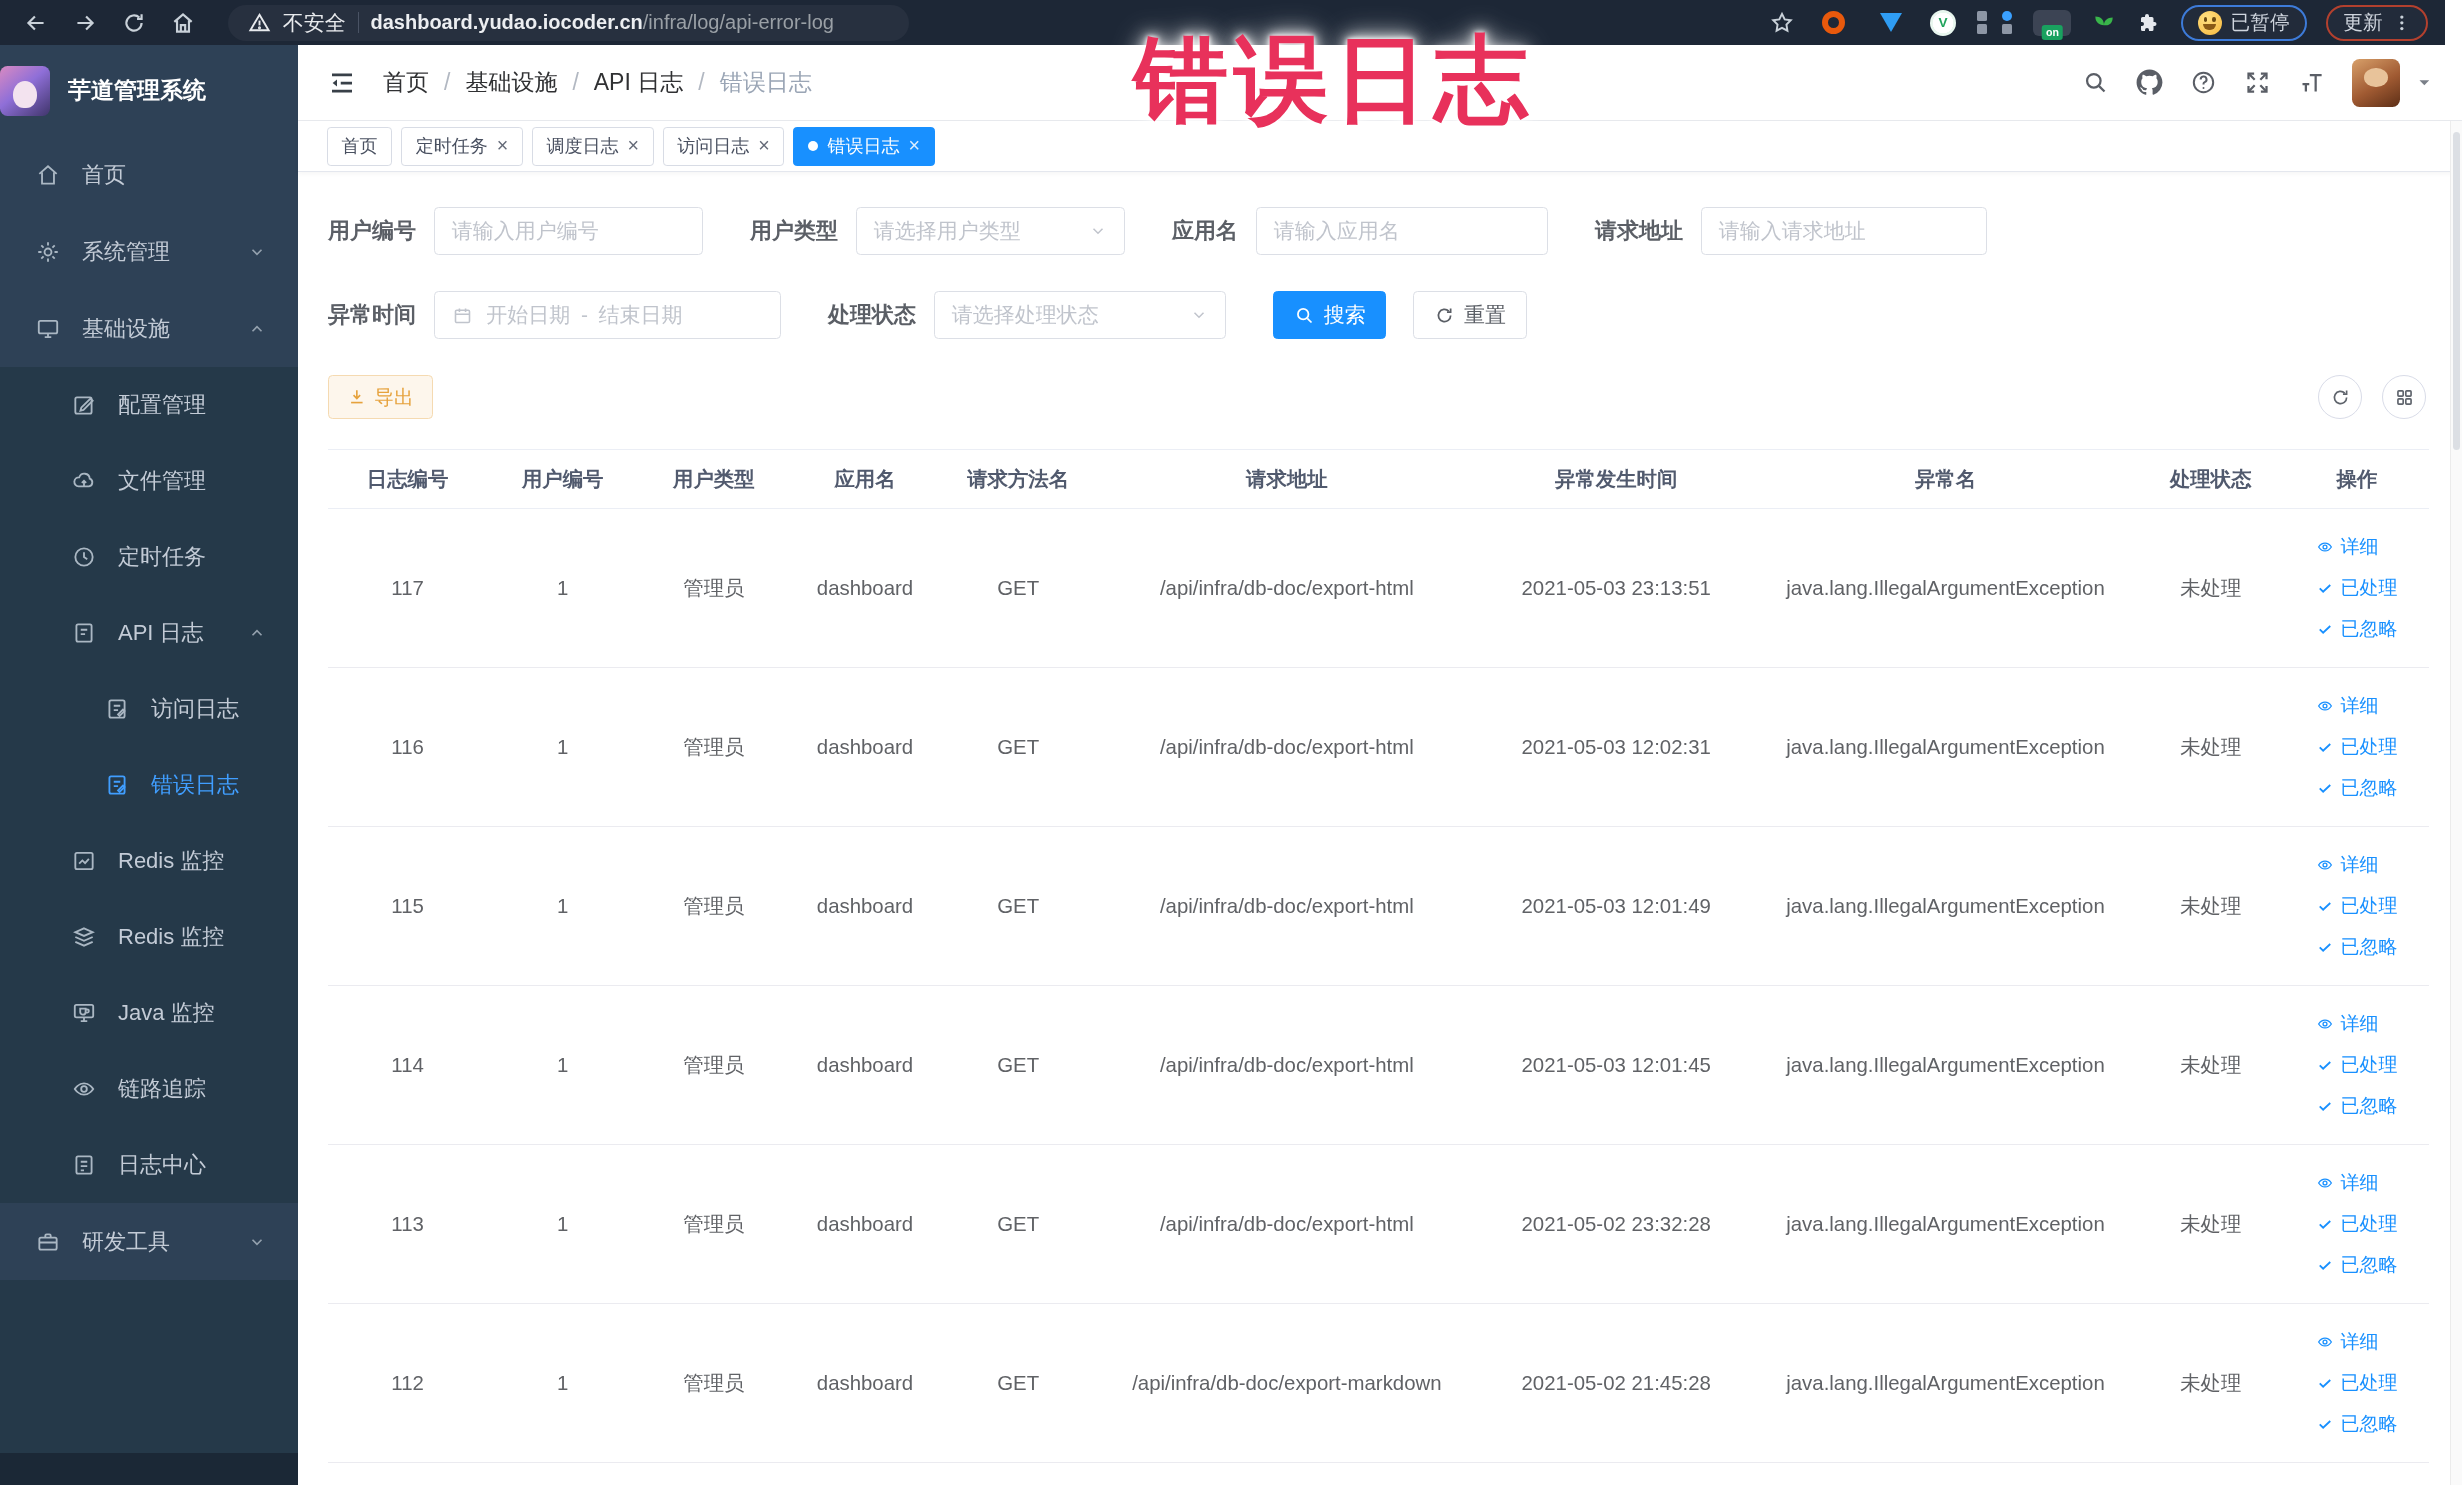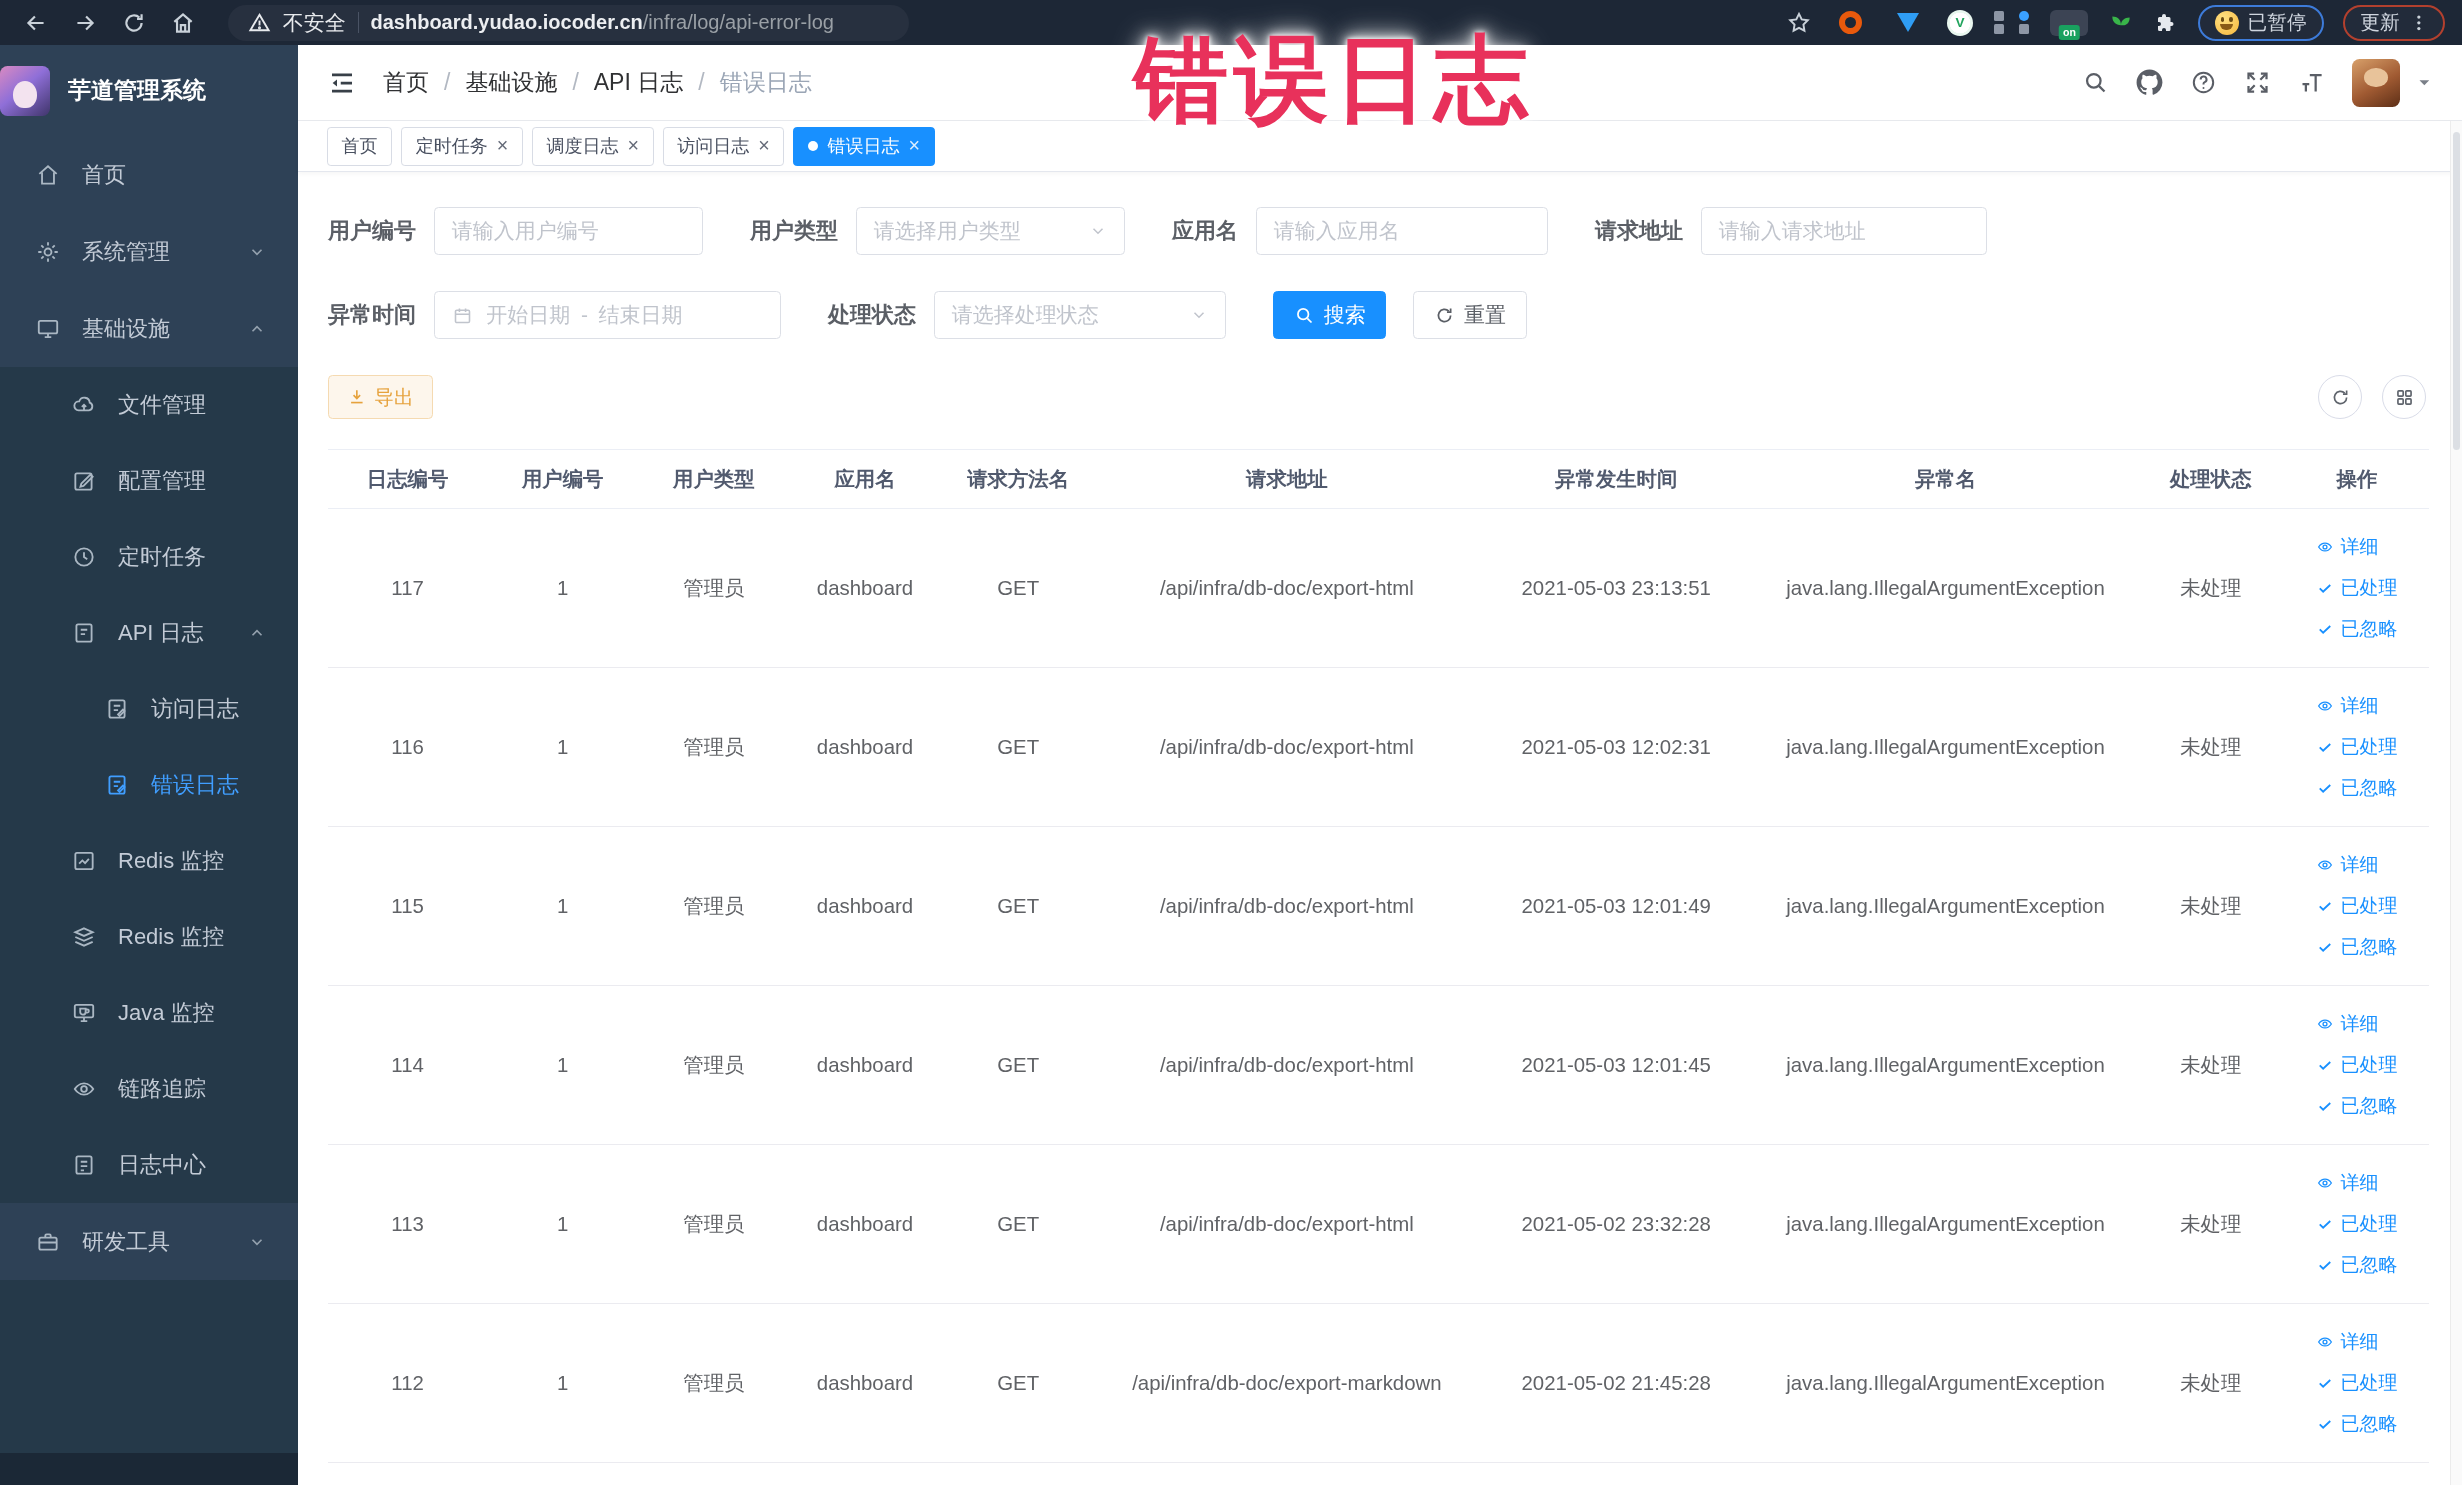--- a/index.html
+++ b/index.html
@@ -11,21 +11,21 @@
     --sidebar-sub-bg:#253949;
     --chrome-bg:#1d2736;
   }
   *{margin:0;padding:0;box-sizing:border-box;}
   html,body{width:2462px;height:1486px;overflow:hidden;}
   body{font-family:"Liberation Sans","DejaVu Sans",sans-serif;position:relative;background:#fff;}
   .icon{display:inline-flex;align-items:center;justify-content:center;flex:none;}
   .icon svg{width:100%;height:100%;}
 
   
-  .browser-bar{position:absolute;top:0;left:0;right:0;height:45px;background:var(--chrome-bg);display:flex;align-items:center;color:#c9d1d9;z-index:50;}
+  .browser-bar{position:absolute;top:0;left:0;right:17px;height:45px;background:var(--chrome-bg);display:flex;align-items:center;color:#c9d1d9;z-index:50;}
   .bicon{width:26px;height:26px;margin-left:23px;color:#c9d1d9;}
   .addr-chip{margin-left:32px;height:36px;display:flex;align-items:center;background:#27303f;border-radius:19.7px;padding:0 19.7px;gap:12px;min-width:681px;}
   .addr-chip .warn{width:23px;height:23px;color:#e8eaed;}
   .sec-label{font-size:21px;color:#e8eaed;}
   .addr-divider{width:0.8px;height:21px;background:#4a5364;}
   .url{font-size:20px;white-space:nowrap;}
   .url .host{color:#eceef1;font-weight:700;}
   .url .path{color:#9aa0a6;}
   .chrome-right{margin-left:auto;display:flex;align-items:center;gap:19.7px;margin-right:16.7px;}
   .ext-dot{width:38px;height:26px;border-radius:6px;display:flex;align-items:center;justify-content:center;font-size:13.6px;font-weight:700;}
@@ -264,34 +264,34 @@
           <span>基础设施</span>
           <span class="chev icon">
             <svg viewBox="0 0 24 24" fill="none" stroke="currentColor" stroke-width="2.2">
               <path d="M6 15l6-6 6 6"></path>
             </svg>
           </span>
         </div>
         <div class="menu-item lvl-sub">
           <span class="icon ">
             <svg viewBox="0 0 24 24" fill="none" stroke="currentColor" stroke-width="1.7">
+              <rect x="4" y="5" width="15" height="15" rx="1.5"></rect>
+              <path d="M9.5 14.5L18 6l2 2-8.5 8.5-2.8.8z"></path>
+            </svg>
+          </span>
+          <span>配置管理</span>
+        </div>
+        <div class="menu-item lvl-sub">
+          <span class="icon ">
+            <svg viewBox="0 0 24 24" fill="none" stroke="currentColor" stroke-width="1.7">
               <path d="M7 17a4.2 4.2 0 1 1 .6-8.4 5 5 0 0 1 9.7 1.3A3.7 3.7 0 0 1 16.6 17z"></path>
               <path d="M12 16.5v-4.5M10 13.8l2-1.9 2 1.9"></path>
             </svg>
           </span>
           <span>文件管理</span>
-        </div>
-        <div class="menu-item lvl-sub">
-          <span class="icon ">
-            <svg viewBox="0 0 24 24" fill="none" stroke="currentColor" stroke-width="1.7">
-              <rect x="4" y="5" width="15" height="15" rx="1.5"></rect>
-              <path d="M9.5 14.5L18 6l2 2-8.5 8.5-2.8.8z"></path>
-            </svg>
-          </span>
-          <span>配置管理</span>
         </div>
         <div class="menu-item lvl-sub">
           <span class="icon ">
             <svg viewBox="0 0 24 24" fill="none" stroke="currentColor" stroke-width="1.7">
               <circle cx="12" cy="12" r="8"></circle>
               <path d="M12 7.5V12l3 2"></path>
             </svg>
           </span>
           <span>定时任务</span>
         </div>

